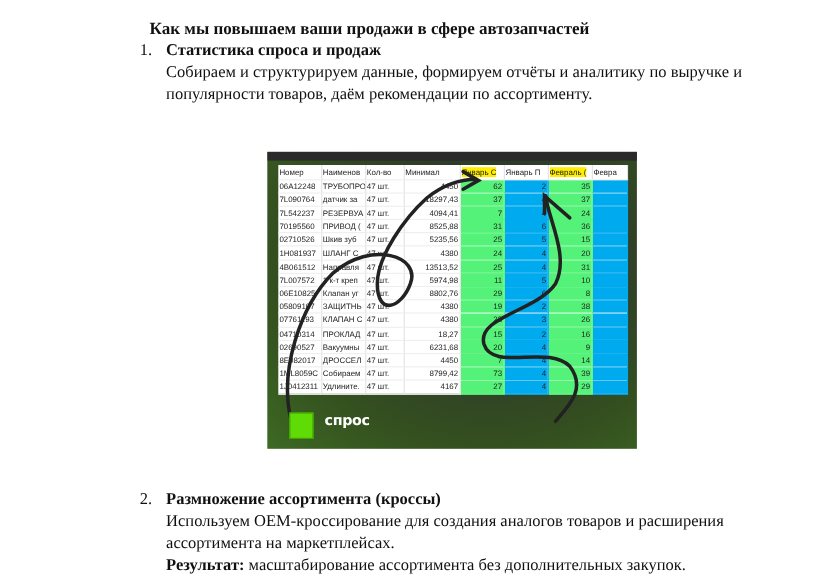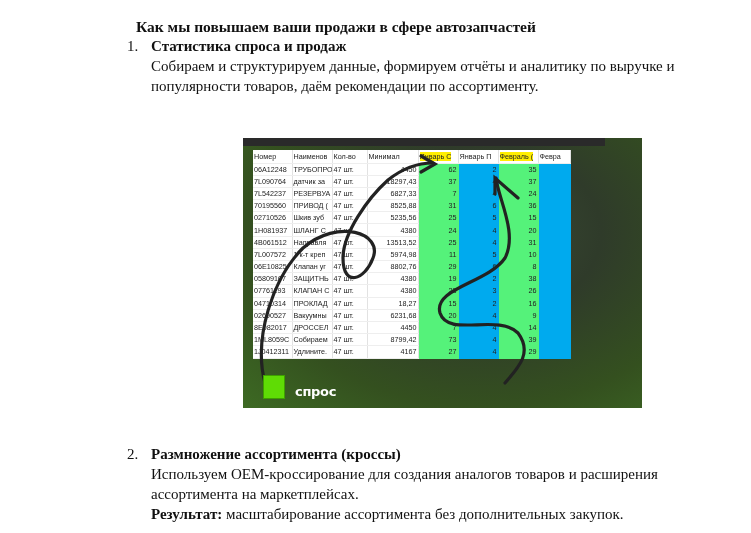--- a/index.html
+++ b/index.html
@@ -10,21 +10,21 @@
 
     .section { position: absolute; left: 127px; width: 600px; line-height: 20px; }
     .section .num { position: absolute; left: 0; top: 0; }
     .section .body { position: absolute; left: 24px; width: 570px; }
     .section .heading { font-weight: bold; }
     .section .result-label { font-weight: bold; }
 
     #s1 { top: 36px; }
     #s2 { top: 444px; }
 
-    .figure { position: absolute; left: 243px; top: 138px; width: 399px; height: 270px;
+    .figure { position: absolute; left: 243px; top: 138px; width: 336px; height: 270px;
       background: radial-gradient(ellipse at 60% 35%, #3a4a34 0%, #2f3b2a 35%, #34501f 70%, #3d6a23 100%);
       overflow: hidden; }
     .figure .topbar { position: absolute; left: 0; top: 0; width: 362px; height: 8px; background: #2a2a2a; }
 
     .sheet { position: absolute; left: 10px; top: 12px; width: 317px; height: 208px; background: #ffffff;
       font-family: "Liberation Sans", "DejaVu Sans", sans-serif; font-size: 7.2px; color: #222; }
     .sheet table { border-collapse: collapse; width: 100%; table-layout: fixed; }
     .sheet td { height: 12.2px; padding: 0 1px; white-space: nowrap; overflow: hidden; border-right: 1px solid #e2e2e2; border-bottom: 1px solid #eeeeee; }
     .sheet tr.head td { height: 13px; }
     .sheet td.num { text-align: right; }
@@ -34,21 +34,21 @@
     .c-min { width: 51px; }
     .c-jan-s { width: 40px; }
     .c-jan-p { width: 40px; }
     .c-feb-s { width: 40px; }
     .c-feb-p { width: 32px; }
 
     td.green { background: #55f27a; border-color: #55f27a; }
     td.blue { background: #00aaee; border-color: #00aaee; }
     td.hl-yellow span { background: #ffee00; }
 
-    .legend-item { position: absolute; display: flex; align-items: flex-end; font-family: "DejaVu Sans", sans-serif; font-weight: bold; color: #ffffff; font-size: 13px; letter-spacing: -0.3px; }
+    .legend-item { position: absolute; display: flex; align-items: flex-start; font-family: "DejaVu Sans", sans-serif; font-weight: bold; color: #ffffff; font-size: 13px; letter-spacing: -0.3px; }
     .legend-swatch { width: 22px; height: 24px; margin-right: 10px; }
     #legend-demand { left: 20px; top: 237px; }
     #legend-demand .legend-swatch { background: #5fdc05; border: 1px solid #3ea000; }
     #legend-supply { left: 236px; top: 237px; }
     #legend-supply .legend-swatch { background: #5193d6; border: 1px solid #2e5f95; width: 24px; margin-right: 2px; }
 
     .arrows { position: absolute; left: 0; top: 0; width: 362px; height: 270px; pointer-events: none; }
   </style>
 </head>
 <body>
@@ -105,21 +105,21 @@
             <td class="num">18297,43</td>
             <td class="num green">37</td>
             <td class="num blue">4</td>
             <td class="num green">37</td>
             <td class="blue"></td>
           </tr>
           <tr>
             <td class="">7L542237</td>
             <td class="">РЕЗЕРВУА</td>
             <td class="">47 шт.</td>
-            <td class="num">6827,33</td>
+            <td class="num">4094,41</td>
             <td class="num green">7</td>
             <td class="num blue">4</td>
             <td class="num green">24</td>
             <td class="blue"></td>
           </tr>
           <tr>
             <td class="">70195560</td>
             <td class="">ПРИВОД (</td>
             <td class="">47 шт.</td>
             <td class="num">8525,88</td>

